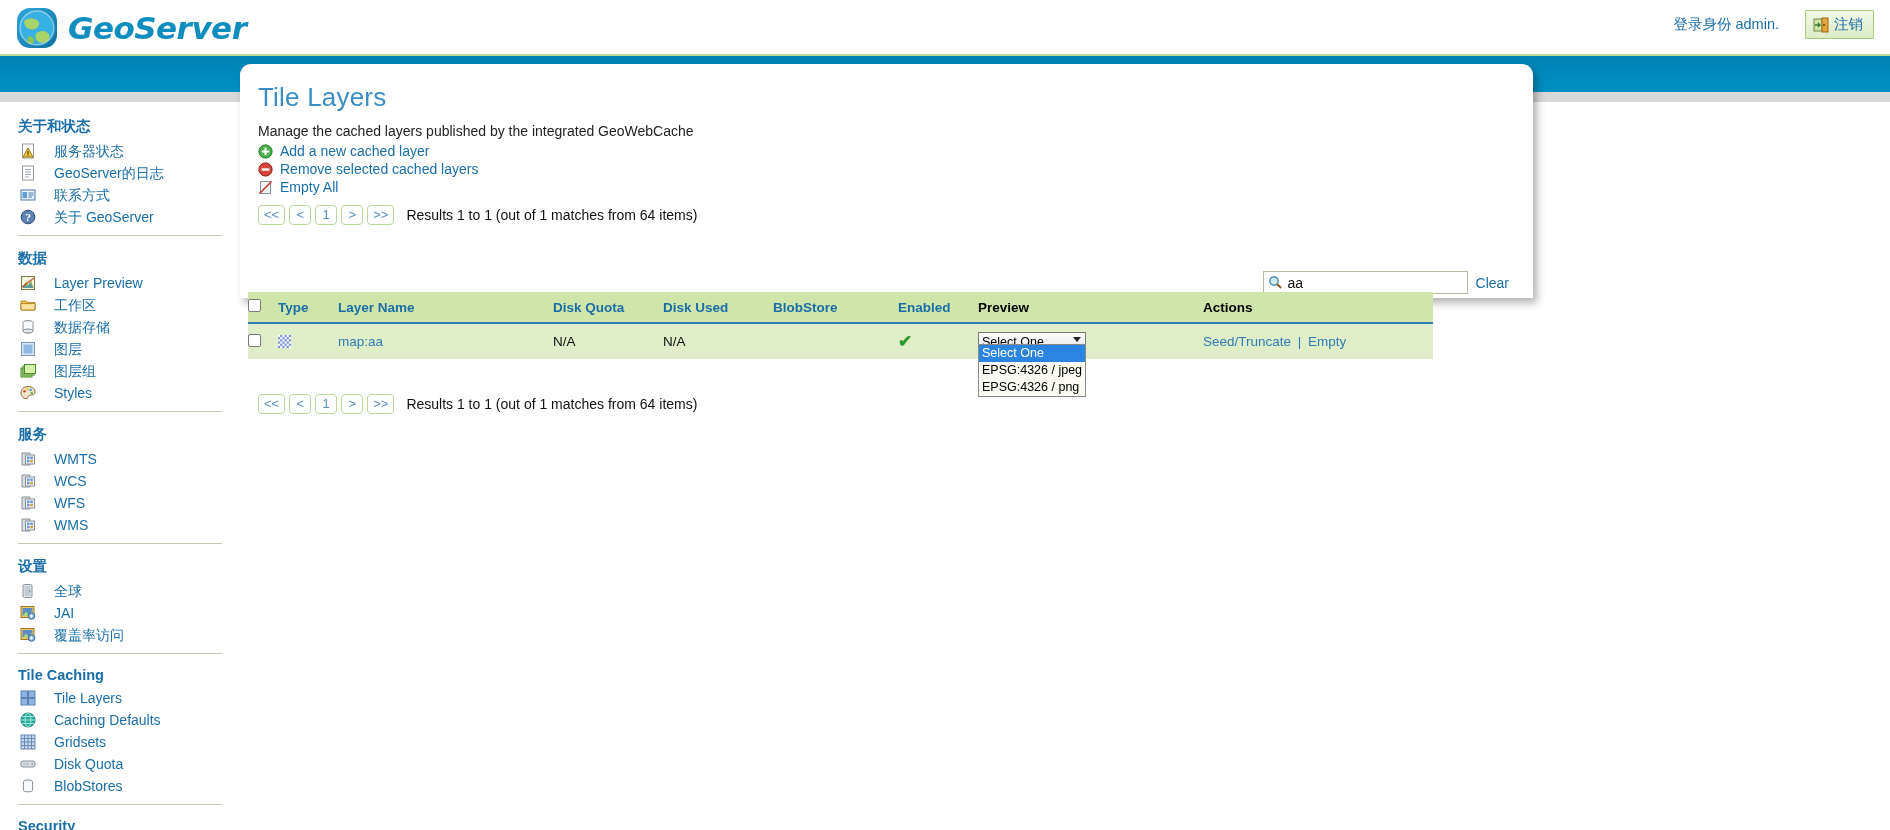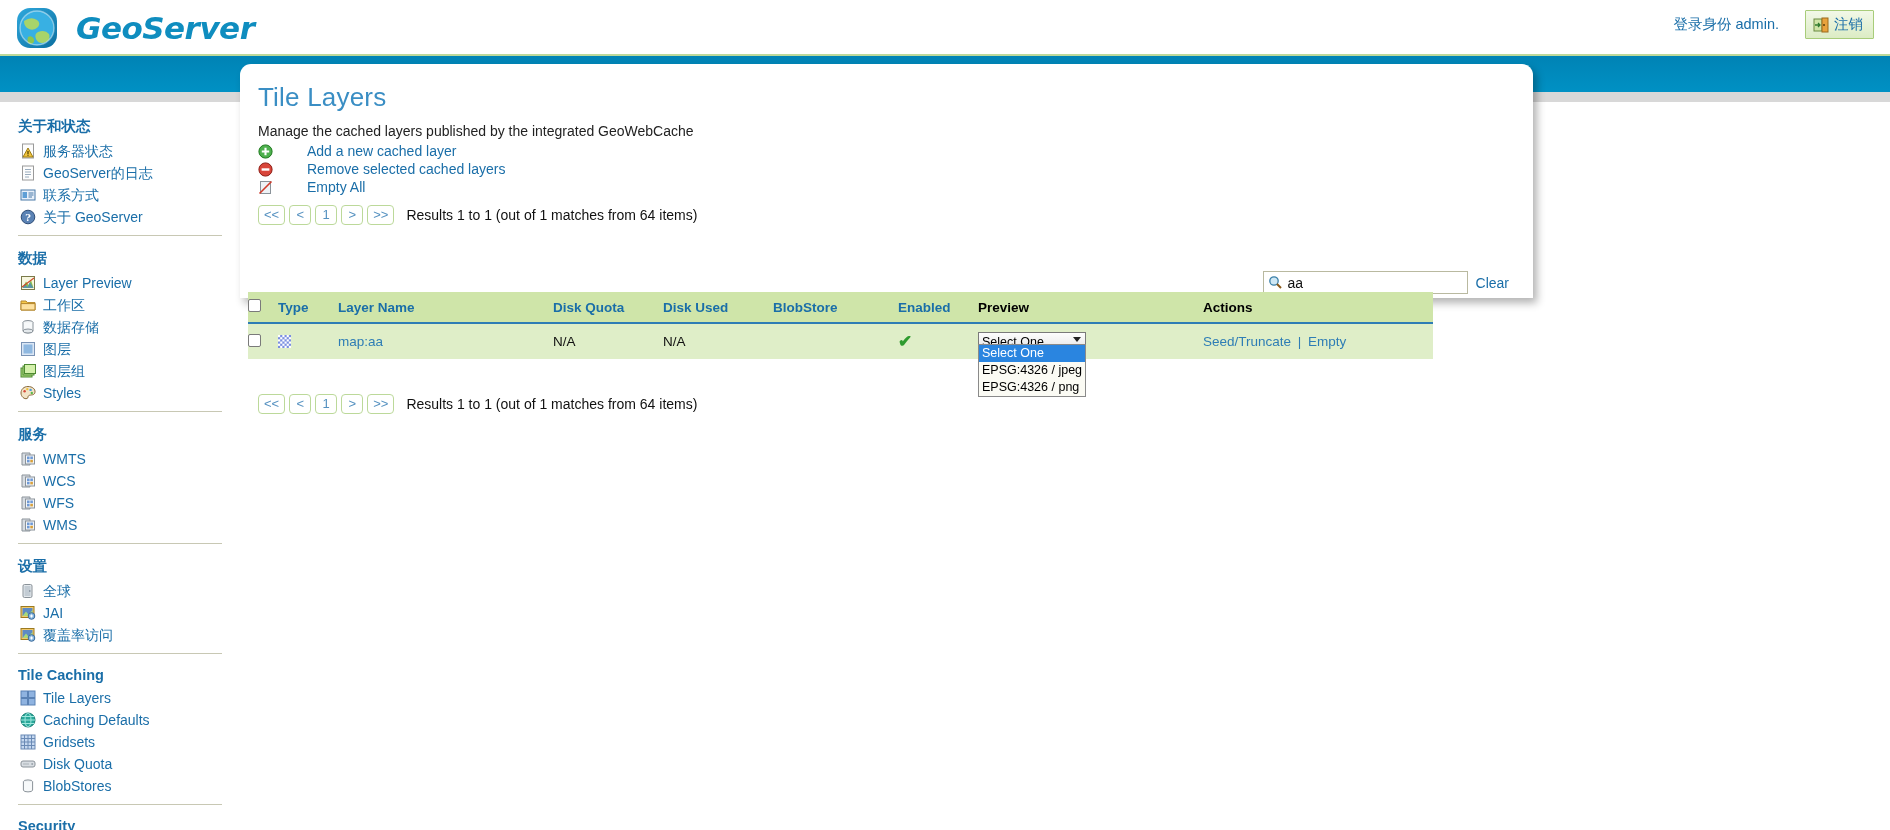--- a/index.html
+++ b/index.html
@@ -11,21 +11,21 @@
     overflow: hidden;
   }
 
   
   #header {
     position: absolute; top: 0; left: 0; width: 1890px; height: 56px;
     background: #ffffff;
   }
   #logo-wrap {
     position: absolute; left: 14px; top: 5px;
-    display: flex; align-items: center; gap: 16px;
+    display: flex; align-items: center; gap: 8px;
   }
   #globe-icon { width: 46px; height: 46px; display: block; }
   #brand-text {
     font-family: "DejaVu Sans", sans-serif;
     font-size: 31px; font-weight: bold; font-style: italic;
     color: #0f8dbf; letter-spacing: -0.5px;
   }
   #login-area {
     position: absolute; right: 16px; top: 10px;
     display: flex; align-items: center; gap: 26px;
@@ -65,21 +65,21 @@
   }
   .nav-group { margin-bottom: 4px; }
   .nav-title {
     font-size: 14.5px; font-weight: bold; color: #1a6ea8;
     padding: 9px 0 4px 0;
   }
   .nav-item {
     display: flex; align-items: center; gap: 7px;
     padding: 2px 0 2px 2px; cursor: pointer;
   }
-  .nav-label { font-size: 14px; color: #1a6ea8; line-height: 18px; }
+  .nav-label { font-size: 14px; color: #1a6ea8; line-height: 18px; margin-left: 11px; }
   .nav-ico { width: 16px; height: 16px; flex: 0 0 16px; display: block; }
   .nav-sep {
     width: 204px; height: 1px; background: #c8c8b4; margin: 7px 0 0 0;
   }
 
   
   #panel {
     position: absolute; left: 240px; top: 64px;
     width: 1293px; height: 234px;
     background: #ffffff;
@@ -92,21 +92,21 @@
     font-size: 26px; color: #3a8ec4; font-weight: normal;
     margin: 0 0 10px 10px; letter-spacing: 0.2px;
   }
   #page-desc {
     font-size: 14px; color: #222; margin: 0 0 4px 10px;
   }
   .cmd-link {
     display: flex; align-items: center; gap: 7px;
     margin: 2px 0 2px 10px; cursor: pointer;
   }
-  .cmd-label { font-size: 14px; color: #1a6ea8; margin-left: 27px; }
+  .cmd-label { font-size: 14px; color: #1a6ea8; }
   .cmd-ico { width: 15px; height: 15px; display: block; }
 
   
   .pager-row {
     display: flex; align-items: center; gap: 4px;
     margin: 10px 0 0 10px;
   }
   .pg-btn {
     min-width: 22px; height: 20px; padding: 0 5px;
     border: 1px solid #bcd99a; border-radius: 4px;

